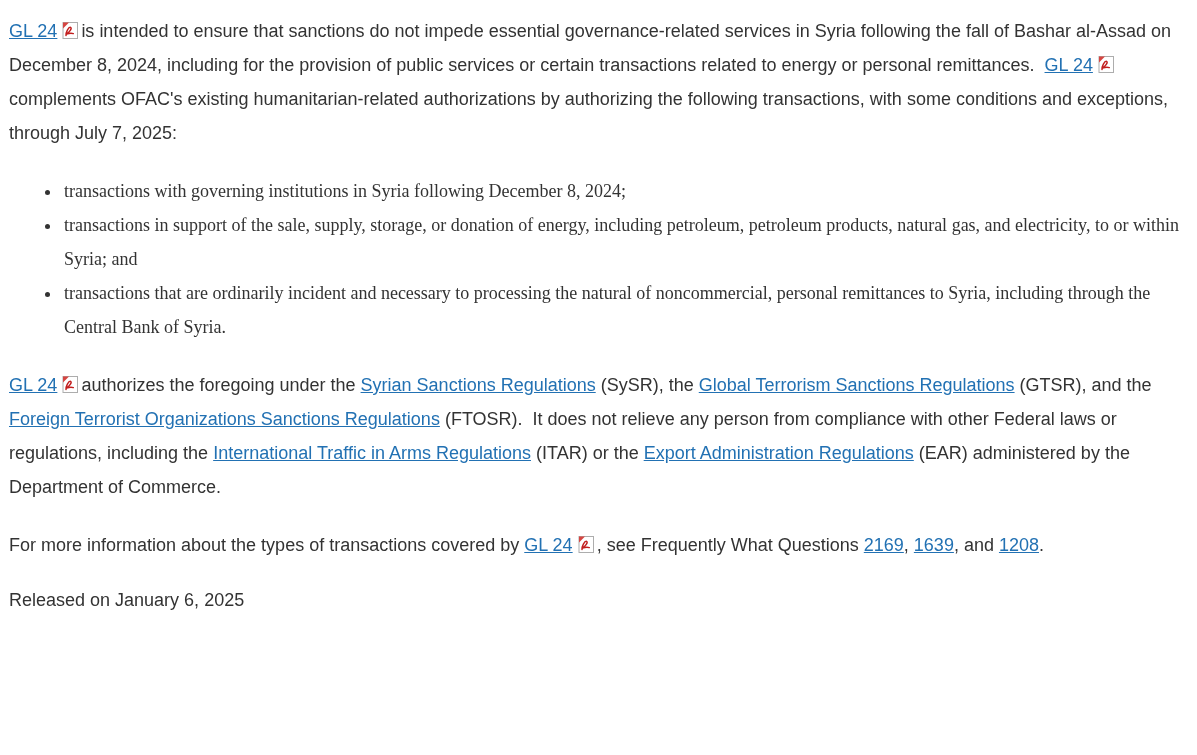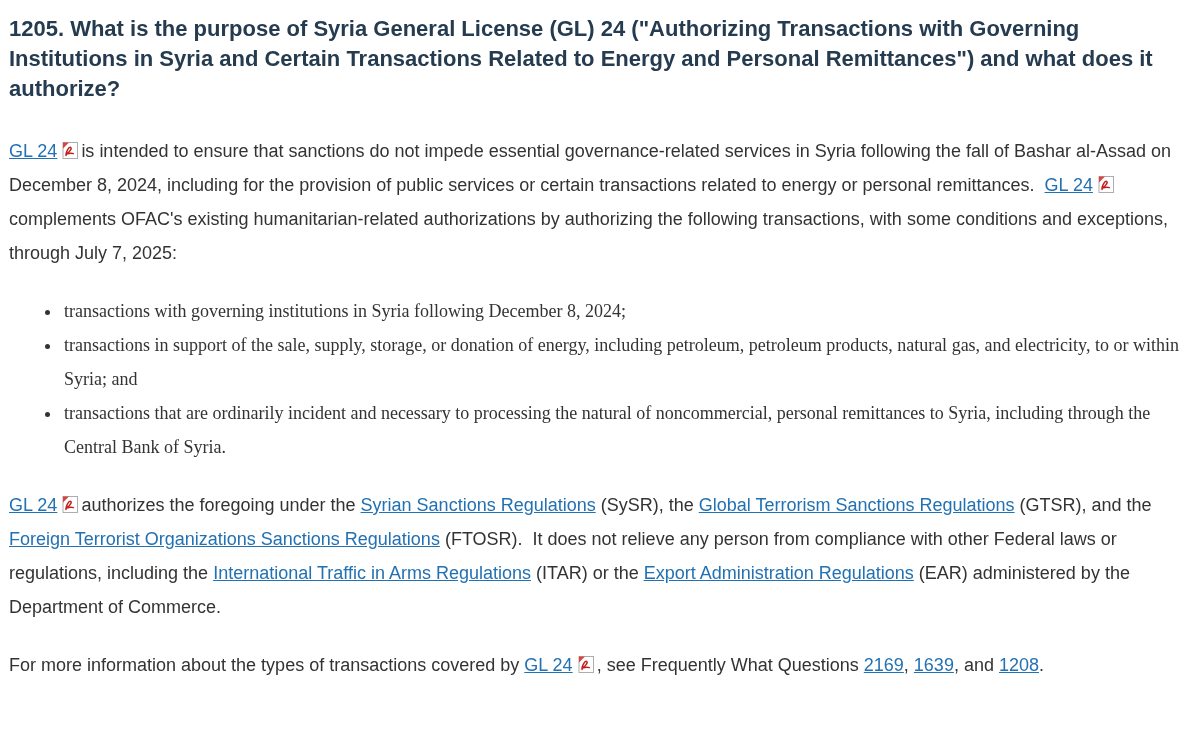--- a/index.html
+++ b/index.html
@@ -53,21 +53,20 @@
     font-size: 18px;
     line-height: 28px;
     margin: 10px 0 0 0;
     color: #333333;
   }
 </style>
 </head>
 <body>
 
 <main>
-  <h1>1205. What is the purpose of Syria General License (GL) 24 ("Authorizing Transactions with Governing Institutions in Syria and Certain Transactions Related to Energy and Personal Remittances") and what does it authorize?</h1>
 
   <p class="body-para"><a class="lnk" href="#">GL 24</a><svg class="pdf-ico" viewBox="0 0 17 17" width="17" height="17" xmlns="http://www.w3.org/2000/svg">
     <rect x="2" y="0.5" width="14.5" height="16" fill="#ffffff" stroke="#adadad" stroke-width="1"></rect>
     <path d="M2 0.5 L8 0.5 L2 6.5 Z" fill="#d64541"></path>
     <path d="M5 13.5 C4.6 11 7.6 4.6 9.6 5.4 C11.3 6.1 8.8 9.9 5.6 11.9 C8 11.3 10.6 11 12.3 11.6" fill="none" stroke="#c21e1e" stroke-width="1.5" stroke-linecap="round"></path>
   </svg><span>is intended to ensure that sanctions do not impede essential governance-related services in Syria following the fall of Bashar al-Assad on December 8, 2024, including for the provision of public services or certain transactions related to energy or personal remittances.&nbsp; </span><a class="lnk" href="#">GL 24</a><svg class="pdf-ico" viewBox="0 0 17 17" width="17" height="17" xmlns="http://www.w3.org/2000/svg">
     <rect x="2" y="0.5" width="14.5" height="16" fill="#ffffff" stroke="#adadad" stroke-width="1"></rect>
     <path d="M2 0.5 L8 0.5 L2 6.5 Z" fill="#d64541"></path>
     <path d="M5 13.5 C4.6 11 7.6 4.6 9.6 5.4 C11.3 6.1 8.8 9.9 5.6 11.9 C8 11.3 10.6 11 12.3 11.6" fill="none" stroke="#c21e1e" stroke-width="1.5" stroke-linecap="round"></path>
   </svg><span>complements OFAC's existing humanitarian-related authorizations by authorizing the following transactions, with some conditions and exceptions, through July 7, 2025:</span></p>
@@ -83,13 +82,14 @@
     <path d="M2 0.5 L8 0.5 L2 6.5 Z" fill="#d64541"></path>
     <path d="M5 13.5 C4.6 11 7.6 4.6 9.6 5.4 C11.3 6.1 8.8 9.9 5.6 11.9 C8 11.3 10.6 11 12.3 11.6" fill="none" stroke="#c21e1e" stroke-width="1.5" stroke-linecap="round"></path>
   </svg><span>authorizes the foregoing under the </span><a class="lnk" href="#">Syrian Sanctions Regulations</a><span> (SySR), the </span><a class="lnk" href="#">Global Terrorism Sanctions Regulations</a><span> (GTSR), and the </span><a class="lnk" href="#">Foreign Terrorist Organizations Sanctions Regulations</a><span> (FTOSR).&nbsp; It does not relieve any person from compliance with other Federal laws or regulations, including the </span><a class="lnk" href="#">International Traffic in Arms Regulations</a><span> (ITAR) or the </span><a class="lnk" href="#">Export Administration Regulations</a><span> (EAR) administered by the Department of Commerce.</span></p>
 
   <p class="body-para"><span>For more information about the types of transactions covered by </span><a class="lnk" href="#">GL 24</a><svg class="pdf-ico" viewBox="0 0 17 17" width="17" height="17" xmlns="http://www.w3.org/2000/svg">
     <rect x="2" y="0.5" width="14.5" height="16" fill="#ffffff" stroke="#adadad" stroke-width="1"></rect>
     <path d="M2 0.5 L8 0.5 L2 6.5 Z" fill="#d64541"></path>
     <path d="M5 13.5 C4.6 11 7.6 4.6 9.6 5.4 C11.3 6.1 8.8 9.9 5.6 11.9 C8 11.3 10.6 11 12.3 11.6" fill="none" stroke="#c21e1e" stroke-width="1.5" stroke-linecap="round"></path>
   </svg><span>, see Frequently What Questions </span><a class="lnk" href="#">2169</a><span>, </span><a class="lnk" href="#">1639</a><span>, and </span><a class="lnk" href="#">1208</a><span>.</span></p>
 
+  <p class="released">Released on January 6, 2025</p>
 </main>
 
 </body></html>

